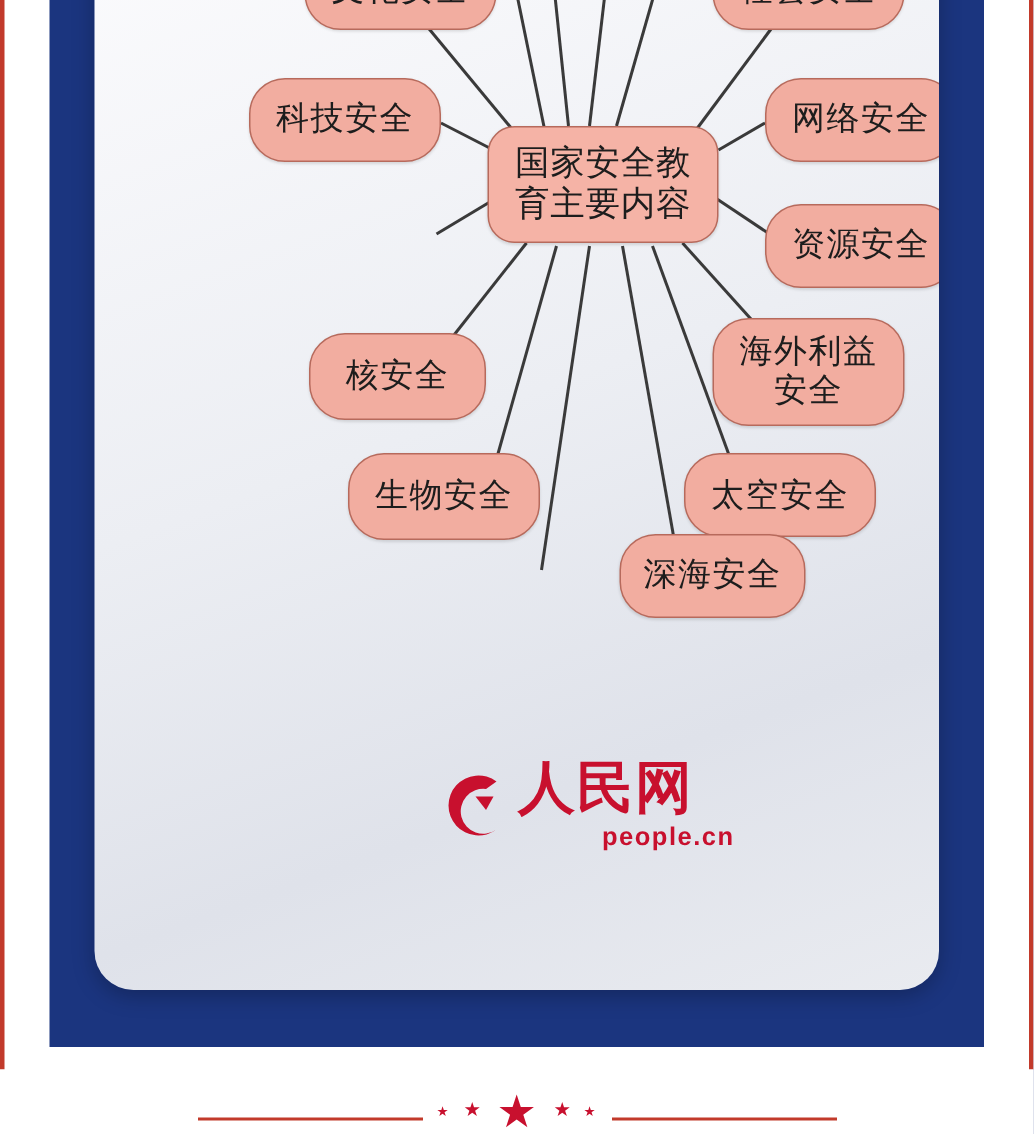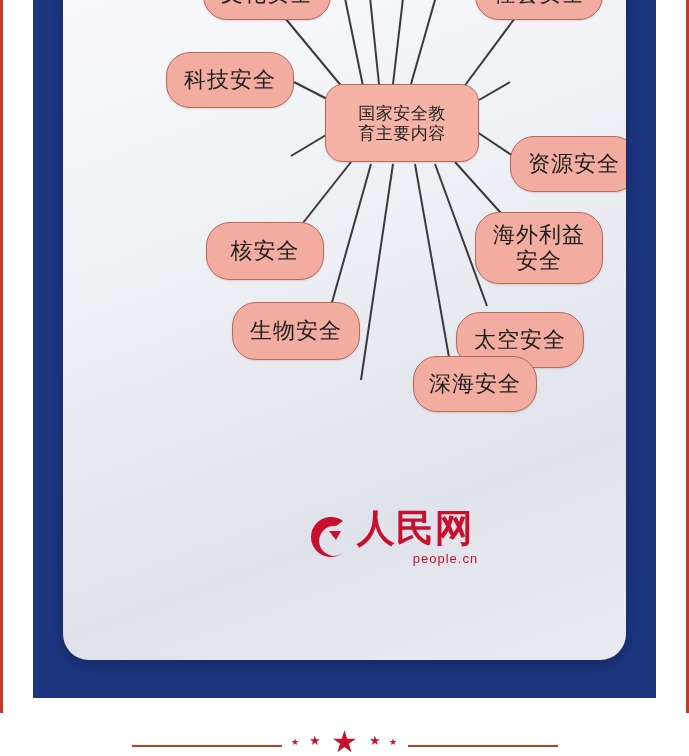--- a/index.html
+++ b/index.html
@@ -85,21 +85,21 @@
     display: flex;
     align-items: center;
     justify-content: center;
     letter-spacing: 1px;
     white-space: pre-line;
     box-shadow: 0 1px 2px rgba(0,0,0,0.12);
   }
   .node.center {
     background: #f5b3a6;
     border-radius: 18px;
-    font-size: 17px;
+    font-size: 23px;
     letter-spacing: 0.5px;
   }
 
   
   #logo {
     position: absolute;
     left: 0;
     top: 532px;
     width: 655px;
     height: 90px;
@@ -123,22 +123,22 @@
   #logo-cn {
     font-family: "DejaVu Serif", "Liberation Serif", serif;
     font-size: 38px;
     font-weight: bold;
     color: #c8102e;
     line-height: 1;
     letter-spacing: 1px;
   }
   #logo-en {
     font-family: "Liberation Sans", sans-serif;
-    font-size: 13px;
-    font-weight: normal;
+    font-size: 17px;
+    font-weight: bold;
     color: #c8102e;
     letter-spacing: 1px;
     margin-top: 4px;
     margin-left: 56px;
   }
 
   
   #footer {
     position: absolute;
     left: 0;
@@ -226,32 +226,33 @@
 
         <div class="node center" style="left:262px; top:124px; width:154px; height:78px;">国家安全教
 育主要内容</div>
 
         <div class="node" style="left:140px; top:8px; width:128px; height:52px;">文化安全</div>
 
         <div class="node" style="left:412px; top:8px; width:128px; height:52px;">社会安全</div>
 
         <div class="node" style="left:103px; top:92px; width:128px; height:56px;">科技安全</div>
 
+        <div class="node" style="left:447px; top:92px; width:128px; height:56px;">网络安全</div>
 
 
         <div class="node" style="left:447px; top:176px; width:128px; height:56px;">资源安全</div>
 
         <div class="node" style="left:143px; top:262px; width:118px; height:58px;text-align:right;">核安全</div>
 
         <div class="node" style="left:412px; top:252px; width:128px; height:72px;">海外利益
 安全</div>
 
         <div class="node" style="left:169px; top:342px; width:128px; height:58px;">生物安全</div>
 
-        <div class="node" style="left:393px; top:352px; width:128px; height:56px;font-family:Liberation Serif, serif;">太空安全</div>
+        <div class="node" style="left:393px; top:342px; width:128px; height:56px;font-family:Liberation Serif, serif;">太空安全</div>
 
 
         <div class="node" style="left:350px; top:396px; width:124px; height:56px;">深海安全</div>
 
       </div>
 
       <div id="logo">
         <div id="logo-mark">
           <svg width="48" height="48" viewBox="0 0 48 48" xmlns="http://www.w3.org/2000/svg">
             <path d="M40 8 A20 20 0 1 0 40 40 A15 15 0 1 1 33 13 Z" fill="#c8102e"></path>

